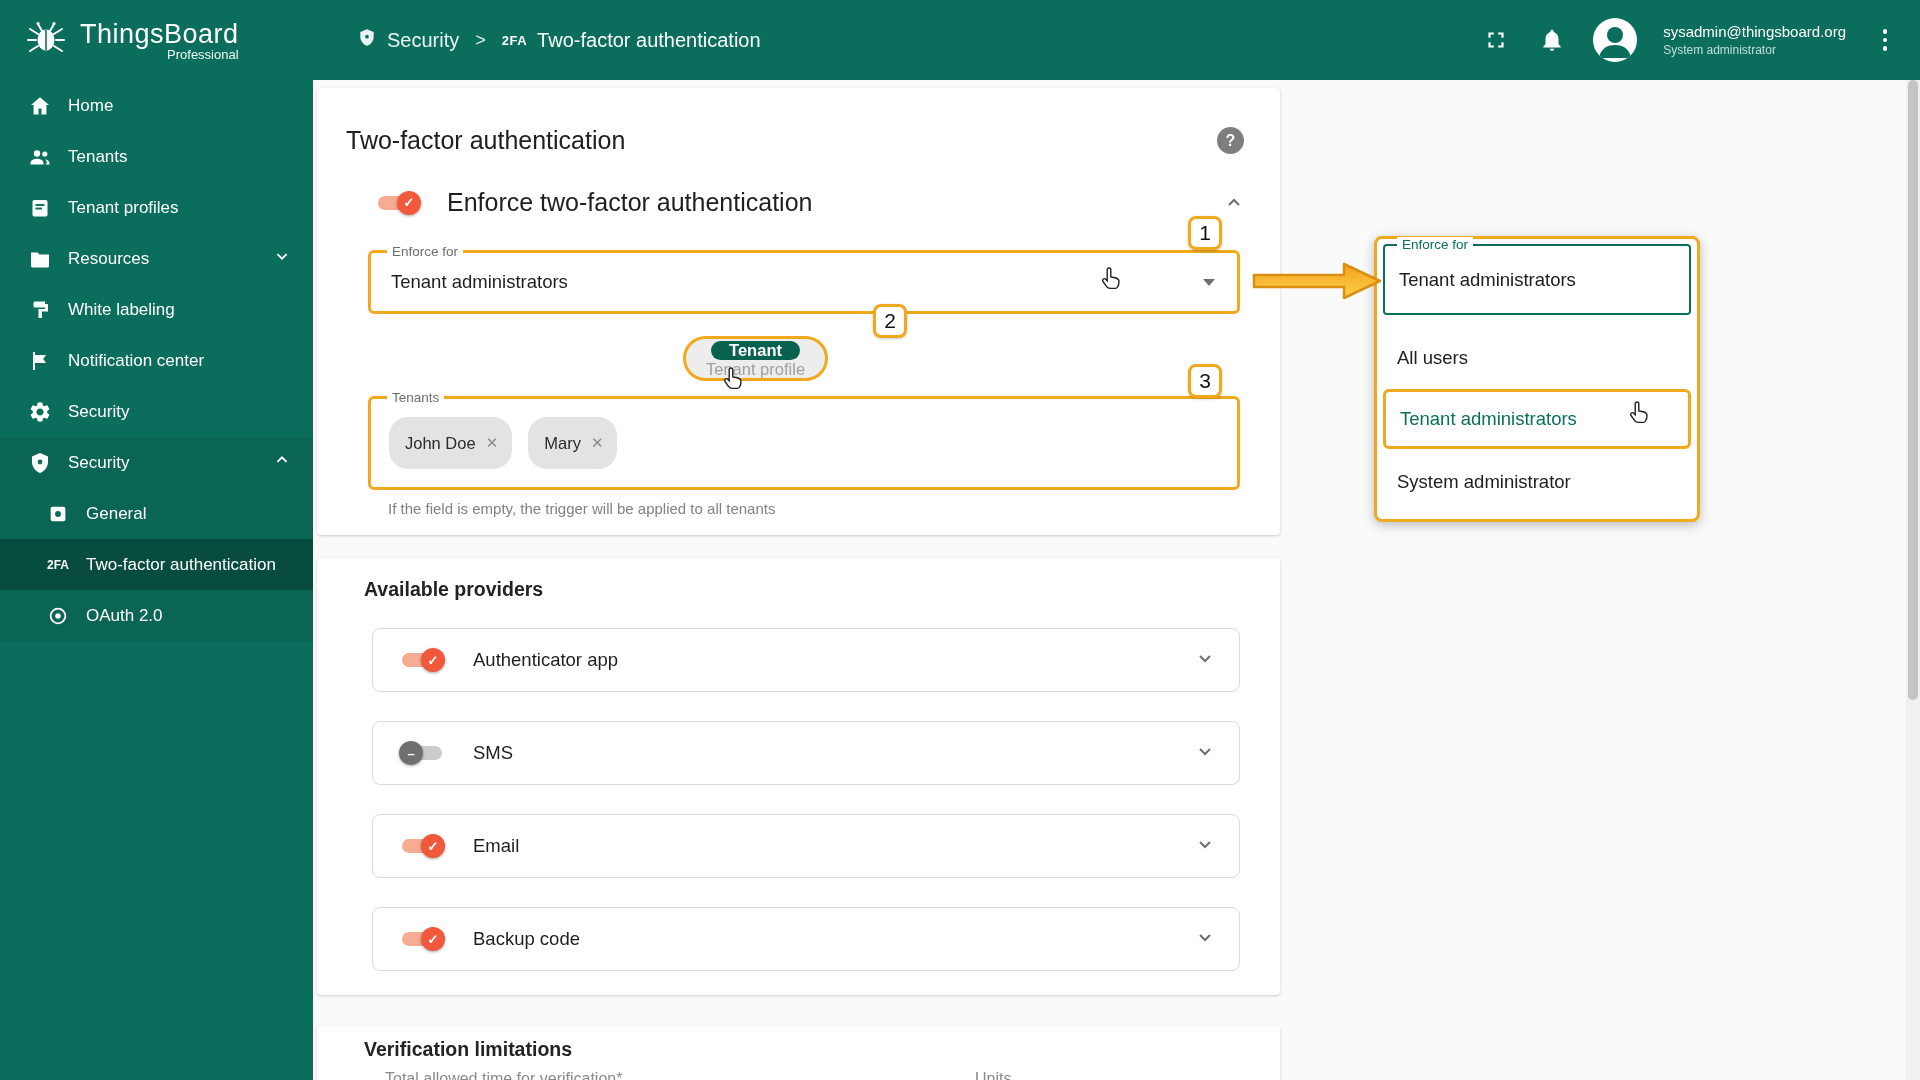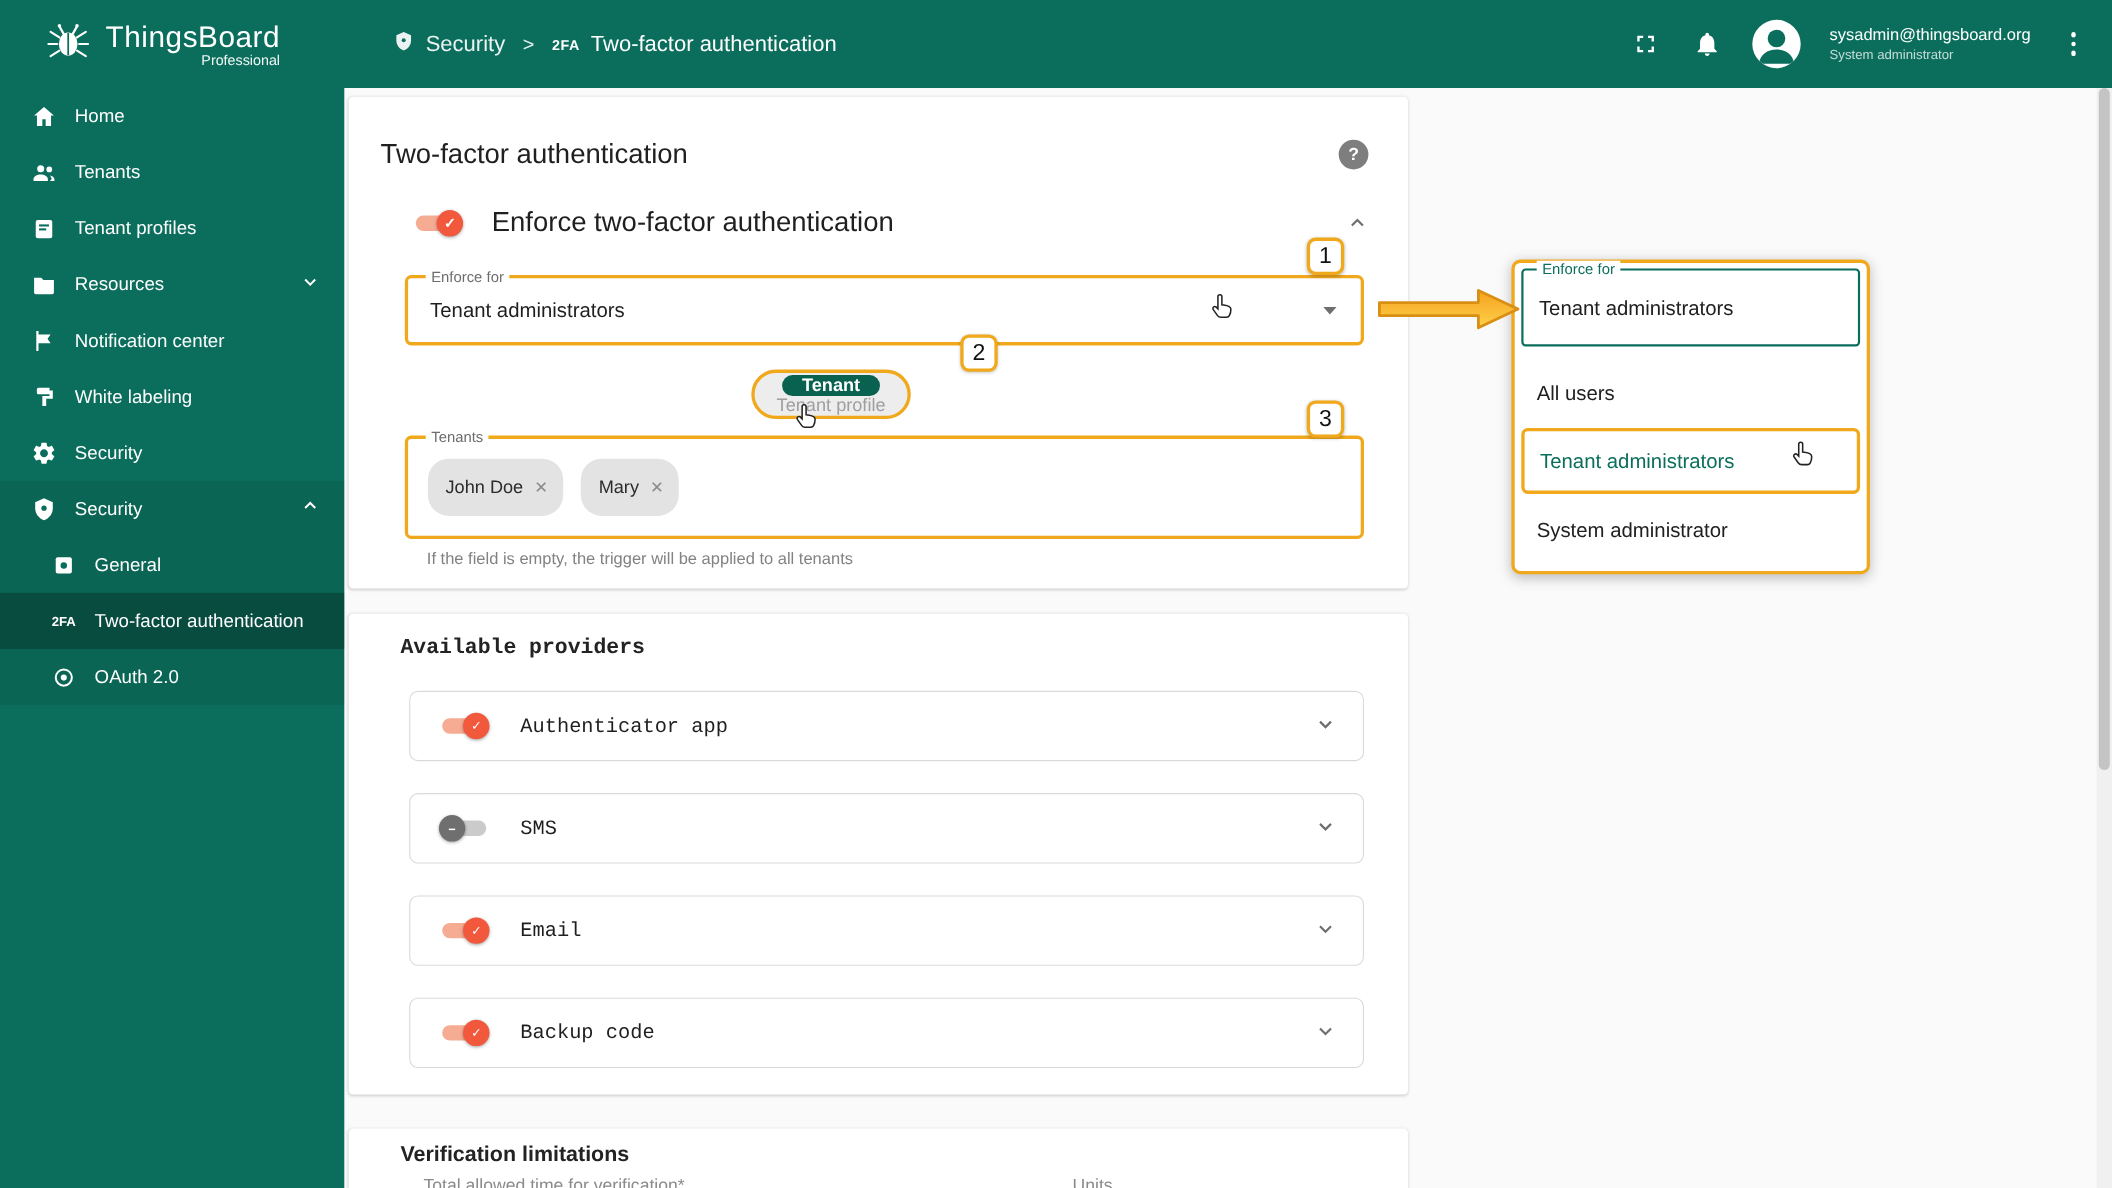--- a/index.html
+++ b/index.html
@@ -1,20 +1,20 @@
 <!DOCTYPE html>
 <html><head>
 <meta charset="utf-8">
 <style>
   *{margin:0;padding:0;box-sizing:border-box;}
   html,body{width:1920px;height:1080px;overflow:hidden;font-family:"Liberation Sans",sans-serif;background:#fafafa;position:relative;}
 
   
   .topbar{position:absolute;left:0;top:0;width:1920px;height:80px;background:#0b6e5c;display:flex;align-items:center;z-index:5;}
-  .logo{width:313px;display:flex;align-items:center;padding-left:40px;gap:12px;cursor:pointer;}
+  .logo{width:313px;display:flex;align-items:center;padding-left:24px;gap:12px;cursor:pointer;}
   .brand{color:#fff;display:flex;flex-direction:column;}
   .brand-name{font-size:27px;letter-spacing:.5px;}
   .brand-sub{font-size:13px;opacity:.95;align-self:flex-end;margin-top:-3px;}
   .breadcrumb{display:flex;align-items:center;margin-left:44px;gap:14px;color:#fff;font-size:20px;}
   .crumb{display:flex;align-items:center;gap:10px;}
   .crumb.section{opacity:.92;cursor:pointer;}
   .sep{opacity:.9;font-size:18px;margin:0 2px;}
   .tfa-glyph{font-weight:700;font-size:13px;letter-spacing:.5px;}
   .topbar-right{margin-left:auto;display:flex;align-items:center;gap:26px;padding-right:22px;}
   .icon-btn{width:30px;height:30px;display:flex;align-items:center;justify-content:center;cursor:pointer;}
@@ -32,21 +32,21 @@
   .nav-item .chev{margin-left:auto;}
   .sec-group{background:rgba(0,0,0,0.08);}
   .nav-sub{padding-left:46px;}
   .nav-sub.active{background:rgba(0,0,0,0.24);}
   .tfa-nav-glyph{flex:0 0 24px;font-weight:700;font-size:12px;text-align:center;}
 
   
   .main{position:absolute;left:313px;top:80px;width:1607px;height:1000px;background:#fafafa;overflow:hidden;}
   .card{position:absolute;background:#fff;border-radius:4px;box-shadow:0 1px 3px rgba(0,0,0,0.18);}
   .card1{left:4px;top:8px;width:963px;height:447px;}
-  .card2{left:4px;top:478px;width:963px;height:437px;font-family:Liberation Mono, monospace;}
+  .card2{left:4px;top:478px;width:963px;height:437px;}
   .card3{left:4px;top:946px;width:963px;height:320px;}
 
   .page-title{position:absolute;left:29px;top:38px;font-size:25px;font-weight:500;color:#202020;}
   .help-circle{position:absolute;left:900px;top:39px;width:27px;height:27px;border-radius:50%;background:#7e7e7e;color:#fff;font-size:16px;font-weight:700;display:flex;align-items:center;justify-content:center;cursor:pointer;}
   .enforce-row{position:absolute;left:58px;top:100px;display:flex;align-items:center;gap:26px;}
   .enforce-row .lbl{font-size:25px;color:#1f1f1f;}
   .chev-up-main{position:absolute;left:905px;top:103px;cursor:pointer;}
 
   .toggle{position:relative;width:46px;height:26px;flex:0 0 46px;cursor:pointer;}
   .toggle .track{position:absolute;left:3px;top:6px;width:40px;height:14px;border-radius:7px;background:#f6ab93;}
@@ -209,29 +209,29 @@
     <svg width="24" height="24" viewBox="0 0 24 24">
         <path d="M3 5.5h6.5l2 2H21V19a1.5 1.5 0 0 1-1.5 1.5h-15A1.5 1.5 0 0 1 3 19z" fill="#fff"></path>
       </svg>
     <span>Resources</span>
     <span class="chev"><svg width="22" height="22" viewBox="0 0 24 24">
           <path d="M7 10l5 5 5-5" stroke="#fff" stroke-width="2" fill="none"></path>
         </svg></span>
   </div>
   <div class="nav-item">
     <svg width="24" height="24" viewBox="0 0 24 24">
+        <path d="M17 3.5H7A1.5 1.5 0 0 0 5.5 5v3A1.5 1.5 0 0 0 7 9.5h10V11h-6.5v9h3.5v-6.5H20V6h-3z" fill="#fff"></path>
+      </svg>
+    <span>White labeling</span>
+  </div>
+  <div class="nav-item">
+    <svg width="24" height="24" viewBox="0 0 24 24">
         <path d="M5 3v18h2v-7h11l-2.8-4L18 6H7V3z" fill="#fff"></path>
       </svg>
     <span>Notification center</span>
-  </div>
-  <div class="nav-item">
-    <svg width="24" height="24" viewBox="0 0 24 24">
-        <path d="M17 3.5H7A1.5 1.5 0 0 0 5.5 5v3A1.5 1.5 0 0 0 7 9.5h10V11h-6.5v9h3.5v-6.5H20V6h-3z" fill="#fff"></path>
-      </svg>
-    <span>White labeling</span>
   </div>
   <div class="nav-item">
     <svg width="24" height="24" viewBox="0 0 24 24">
         <path d="M19.14 12.94c.04-.3.06-.61.06-.94 0-.32-.02-.64-.07-.94l2.03-1.58c.18-.14.23-.41.12-.61l-1.92-3.32c-.12-.22-.37-.29-.59-.22l-2.39.96c-.5-.38-1.03-.7-1.62-.94l-.36-2.54c-.04-.24-.24-.41-.48-.41h-3.84c-.24 0-.43.17-.47.41l-.36 2.54c-.59.24-1.13.57-1.62.94l-2.39-.96c-.22-.08-.47 0-.59.22L2.74 8.87c-.12.21-.08.47.12.61l2.03 1.58c-.05.3-.09.63-.09.94s.02.64.07.94l-2.03 1.58c-.18.14-.23.41-.12.61l1.92 3.32c.12.22.37.29.59.22l2.39-.96c.5.38 1.03.7 1.62.94l.36 2.54c.05.24.24.41.48.41h3.84c.24 0 .44-.17.47-.41l.36-2.54c.59-.24 1.13-.56 1.62-.94l2.39.96c.22.08.47 0 .59-.22l1.92-3.32c.12-.22.07-.47-.12-.61l-2.01-1.58zM12 15.6c-1.98 0-3.6-1.62-3.6-3.6s1.62-3.6 3.6-3.6 3.6 1.62 3.6 3.6-1.62 3.6-3.6 3.6z" fill="#fff"></path>
       </svg>
     <span>Security</span>
   </div>
 
   <div class="sec-group">
     <div class="nav-item">

